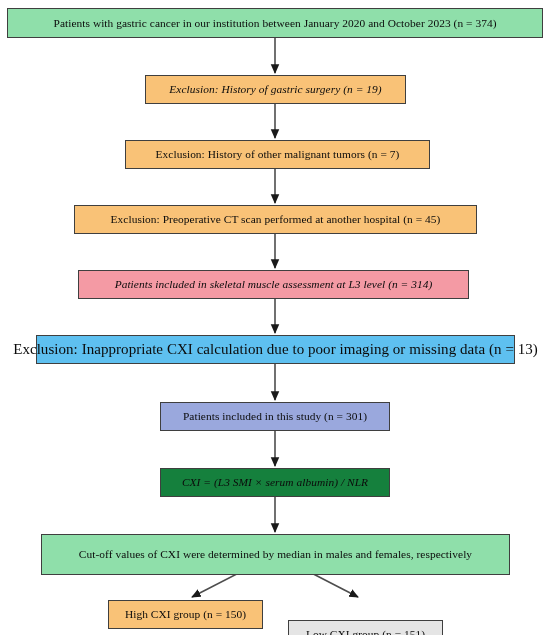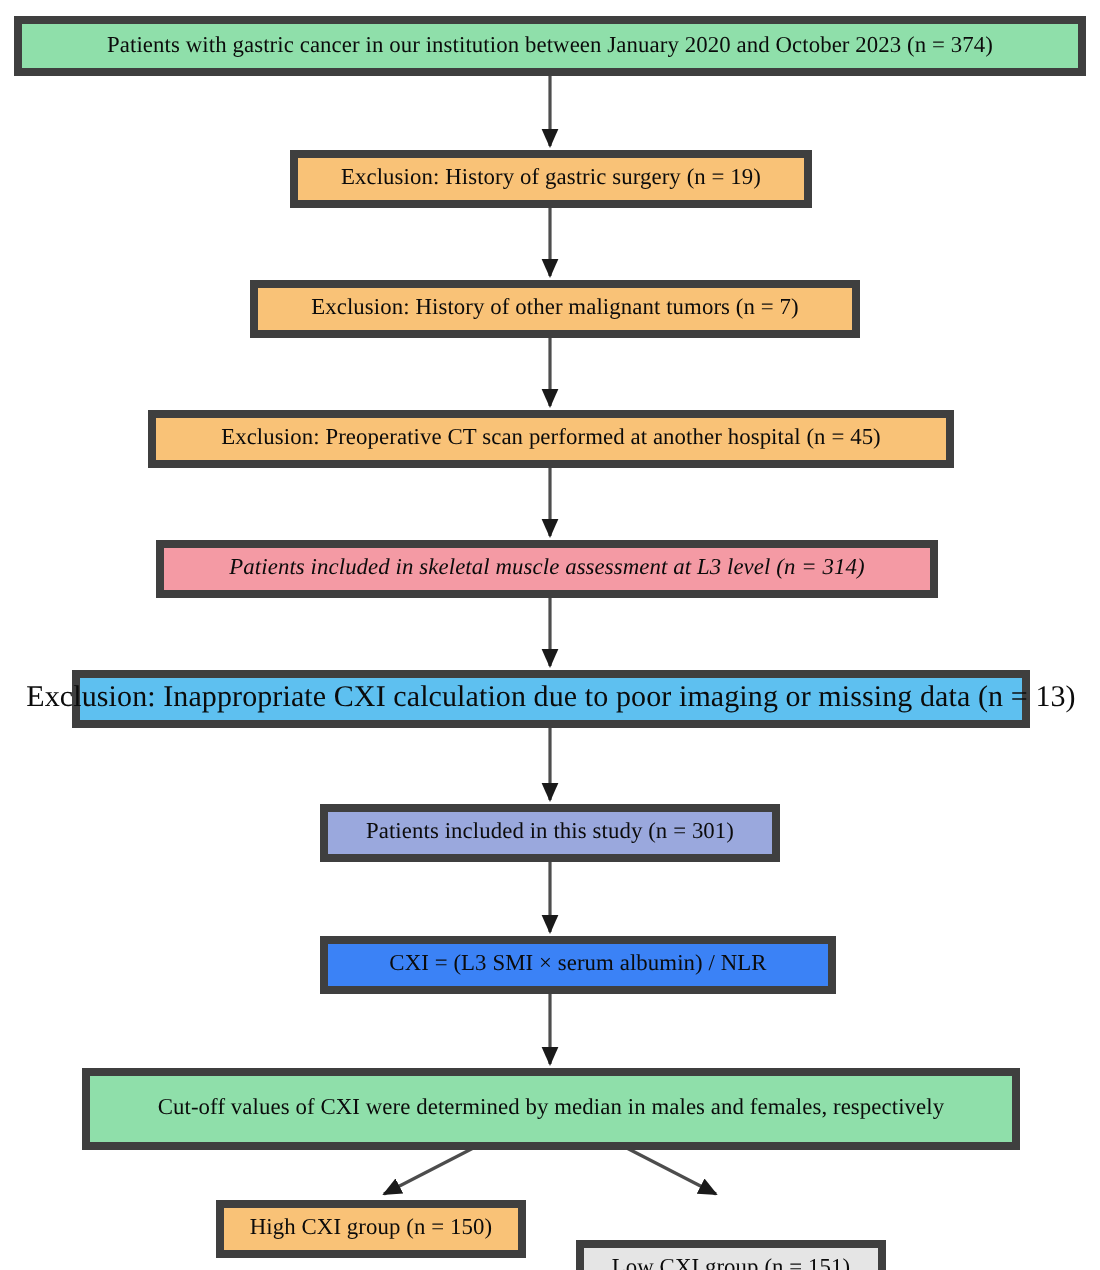--- a/index.html
+++ b/index.html
@@ -24,21 +24,21 @@
     position: absolute;
     left: 0;
     top: 0;
     width: 550px;
     height: 635px;
     pointer-events: none;
   }
   .node {
     position: absolute;
     box-sizing: border-box;
-    border: 4px solid #4c1d95;
+    border: 1px solid #4c1d95;
     display: flex;
     align-items: center;
     justify-content: center;
     text-align: right;
     color: #0b0b0b;
     font-size: 11.4px;
     line-height: 1.1;
     white-space: nowrap;
     letter-spacing: 0.05px;
     box-shadow: 0 0 0 0 rgba(0,0,0,0);
@@ -69,38 +69,38 @@
         <line x1="275" y1="497" x2="275" y2="532" stroke="#4d4d4d" stroke-width="1.6" marker-end="url(#arrowhead)"></line>
         <line x1="258" y1="563" x2="192" y2="597" stroke="#4d4d4d" stroke-width="1.6" marker-end="url(#arrowhead)"></line>
         <line x1="292" y1="563" x2="358" y2="597" stroke="#4d4d4d" stroke-width="1.6" marker-end="url(#arrowhead)"></line>
       </g>
   </svg>
   <div id="node-layer">
       <div class="node" style="left: 7px; top: 8px; width: 536px; height: 30px; background: rgb(143, 223, 170); border-color: rgb(63, 63, 63);">
         <span class="lbl" style="font-size: 11.4px;">Patients with gastric cancer in our institution between January 2020 and October 2023 (n = 374)</span>
       </div>
       <div class="node" style="left: 145px; top: 75px; width: 261px; height: 29px; background: rgb(249, 194, 119); border-color: rgb(63, 63, 63);">
-        <span class="lbl" style="font-size: 11.4px;">Exclusion: History of gastric surgery (n = 19)</span>
+        <span class="lbl" style="font-size: 11.4px; font-style: italic;">Exclusion: History of gastric surgery (n = 19)</span>
       </div>
       <div class="node" style="left: 125px; top: 140px; width: 305px; height: 29px; background: rgb(249, 194, 119); border-color: rgb(63, 63, 63);">
         <span class="lbl" style="font-size: 11.4px;">Exclusion: History of other malignant tumors (n = 7)</span>
       </div>
       <div class="node" style="left: 74px; top: 205px; width: 403px; height: 29px; background: rgb(249, 194, 119); border-color: rgb(63, 63, 63);">
         <span class="lbl" style="font-size: 11.4px;">Exclusion: Preoperative CT scan performed at another hospital (n = 45)</span>
       </div>
       <div class="node" style="left: 78px; top: 270px; width: 391px; height: 29px; background: rgb(244, 154, 164); border-color: rgb(63, 63, 63); font-style: italic;">
         <span class="lbl" style="font-size: 11.4px;">Patients included in skeletal muscle assessment at L3 level (n = 314)</span>
       </div>
       <div class="node" style="left: 36px; top: 335px; width: 479px; height: 29px; background: rgb(94, 192, 240); border-color: rgb(63, 63, 63);">
         <span class="lbl" style="font-size: 15px;">Exclusion: Inappropriate CXI calculation due to poor imaging or missing data (n = 13)</span>
       </div>
       <div class="node" style="left: 160px; top: 402px; width: 230px; height: 29px; background: rgb(154, 168, 221); border-color: rgb(63, 63, 63); font-family: Liberation Serif, serif;">
         <span class="lbl" style="font-size: 11.4px;">Patients included in this study (n = 301)</span>
       </div>
-      <div class="node" style="left: 160px; top: 468px; width: 258px; height: 29px; background: #3b82f6; border-color: rgb(63, 63, 63);">
+      <div class="node" style="left: 160px; top: 468px; width: 230px; height: 29px; background: #15803d; border-color: rgb(63, 63, 63); font-style: italic;">
         <span class="lbl" style="font-size: 11.4px;">CXI = (L3 SMI × serum albumin) / NLR</span>
       </div>
       <div class="node" style="left: 41px; top: 534px; width: 469px; height: 41px; background: rgb(143, 223, 170); border-color: rgb(63, 63, 63);">
         <span class="lbl" style="font-size: 11.4px;">Cut-off values of CXI were determined by median in males and females, respectively</span>
       </div>
       <div class="node" style="left: 108px; top: 600px; width: 155px; height: 29px; background: rgb(249, 194, 119); border-color: rgb(63, 63, 63);">
         <span class="lbl" style="font-size: 11.4px;">High CXI group (n = 150)</span>
       </div>
       <div class="node" style="left: 288px; top: 620px; width: 155px; height: 29px; background: #e5e5e5; border-color: rgb(63, 63, 63);">
         <span class="lbl" style="font-size: 11.4px;">Low CXI group (n = 151)</span>

